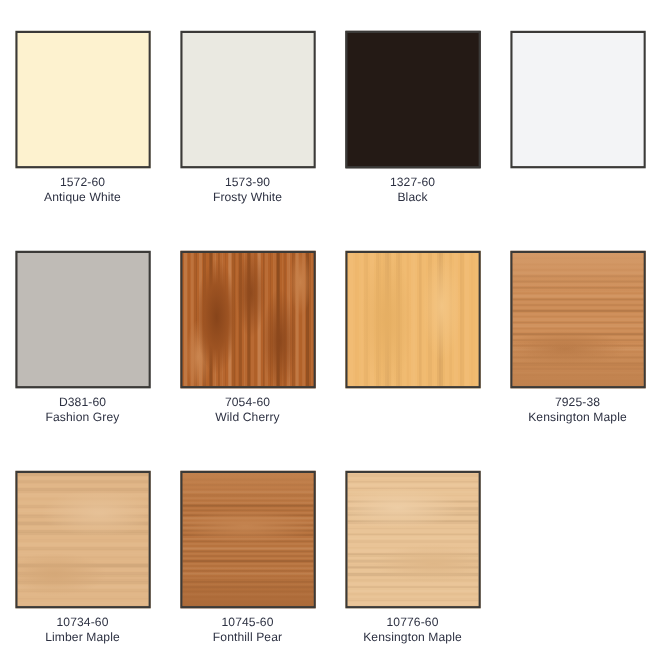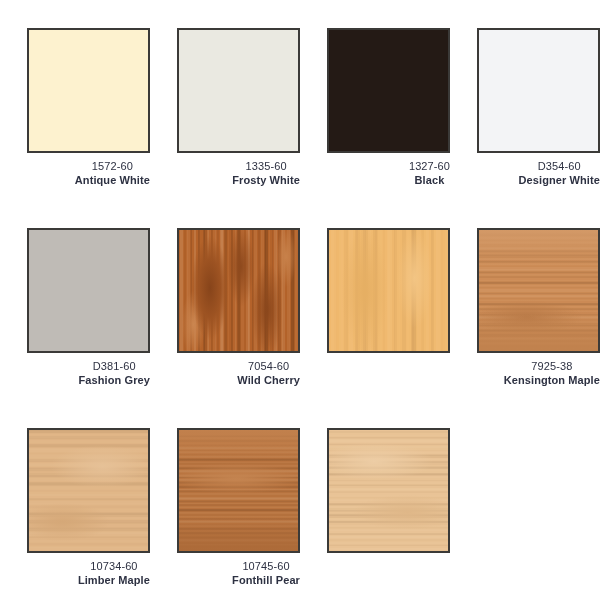--- a/index.html
+++ b/index.html
@@ -20,21 +20,21 @@
     grid-template-columns: repeat(4, 150px);
     grid-template-rows: repeat(3, 200px);
     width: 600px;
     height: 600px;
     box-sizing: border-box;
   }
 
   .swatch-cell {
     display: flex;
     flex-direction: column;
-    align-items: flex-end;
+    align-items: center;
     box-sizing: border-box;
     padding-top: 28px;
   }
 
   .swatch-chip {
     width: 123px;
     height: 125px;
     border: 2px solid #3b3a38;
     box-sizing: border-box;
     position: relative;
@@ -49,60 +49,56 @@
 
   .swatch-caption {
     margin-top: 7px;
     text-align: center;
     line-height: 13.5px;
     font-size: 11px;
     letter-spacing: 0.1px;
     color: #2d3142;
   }
   .swatch-code { display: block; }
-  .swatch-name { display: block; font-weight: bold; }
+  .swatch-name { display: block; }
 </style>
 </head>
 <body>
 
 <div id="swatch-grid">
     <div class="swatch-cell">
       <div class="swatch-chip" style="background-color: rgb(253, 242, 207);">
         <div class="grain" style="background: rgb(253, 242, 207);"></div>
       </div>
       <div class="swatch-caption">
         <span class="swatch-code">1572-60</span>
         <span class="swatch-name">Antique White</span>
       </div>
     </div>
     <div class="swatch-cell">
       <div class="swatch-chip" style="background-color: rgb(234, 233, 225);">
         <div class="grain" style="background: rgb(234, 233, 225);"></div>
       </div>
       <div class="swatch-caption">
-        <span class="swatch-code">1335-60</span>
+        <span class="swatch-code">1573-90</span>
         <span class="swatch-name">Frosty White</span>
       </div>
     </div>
     <div class="swatch-cell">
       <div class="swatch-chip" style="background-color: rgb(36, 26, 21);">
         <div class="grain" style="background: rgb(36, 26, 21);"></div>
       </div>
       <div class="swatch-caption">
         <span class="swatch-code">1327-60</span>
         <span class="swatch-name">Black</span>
       </div>
     </div>
     <div class="swatch-cell">
       <div class="swatch-chip" style="background-color: rgb(243, 244, 246);">
         <div class="grain" style="background: rgb(243, 244, 246);"></div>
-      </div>
-      <div class="swatch-caption">
-        <span class="swatch-code">D354-60</span>
-        <span class="swatch-name">Designer White</span>
       </div>
     </div>
     <div class="swatch-cell">
       <div class="swatch-chip" style="background-color: rgb(191, 187, 182);">
         <div class="grain" style="background: rgb(191, 187, 182);"></div>
       </div>
       <div class="swatch-caption">
         <span class="swatch-code">D381-60</span>
         <span class="swatch-name">Fashion Grey</span>
       </div>
@@ -145,14 +141,18 @@
       </div>
       <div class="swatch-caption">
         <span class="swatch-code">10745-60</span>
         <span class="swatch-name">Fonthill Pear</span>
       </div>
     </div>
     <div class="swatch-cell">
       <div class="swatch-chip" style="background-color: rgb(232, 194, 148);">
         <div class="grain" style="background: radial-gradient(62% 20% at 38% 26%, rgb(237, 205, 165) 0%, rgba(0, 0, 0, 0) 80%), radial-gradient(58% 18% at 66% 68%, rgb(223, 183, 136) 0%, rgba(0, 0, 0, 0) 80%), linear-gradient(0deg, rgb(232, 194, 148) 0%, rgb(232, 194, 148) 0.95%, rgb(234, 197, 153) 0.95%, rgb(234, 197, 153) 1.9%, rgb(234, 197, 153) 1.9%, rgb(234, 197, 153) 2.86%, rgb(232, 194, 149) 2.86%, rgb(232, 194, 149) 3.81%, rgb(225, 187, 142) 3.81%, rgb(225, 187, 142) 4.76%, rgb(230, 192, 147) 4.76%, rgb(230, 192, 147) 5.71%, rgb(233, 196, 151) 5.71%, rgb(233, 196, 151) 6.67%, rgb(233, 196, 151) 6.67%, rgb(233, 196, 151) 7.62%, rgb(232, 194, 148) 7.62%, rgb(232, 194, 148) 8.57%, rgb(229, 191, 145) 8.57%, rgb(229, 191, 145) 9.52%, rgb(233, 195, 150) 9.52%, rgb(233, 195, 150) 10.48%, rgb(234, 198, 154) 10.48%, rgb(234, 198, 154) 11.43%, rgb(234, 198, 154) 11.43%, rgb(234, 198, 154) 12.38%, rgb(232, 195, 149) 12.38%, rgb(232, 195, 149) 13.33%, rgb(222, 184, 140) 13.33%, rgb(222, 184, 140) 14.29%, rgb(223, 186, 141) 14.29%, rgb(223, 186, 141) 15.24%, rgb(233, 195, 150) 15.24%, rgb(233, 195, 150) 16.19%, rgb(234, 197, 153) 16.19%, rgb(234, 197, 153) 17.14%, rgb(233, 196, 151) 17.14%, rgb(233, 196, 151) 18.1%, rgb(230, 192, 146) 18.1%, rgb(230, 192, 146) 19.05%, rgb(228, 190, 144) 19.05%, rgb(228, 190, 144) 20%, rgb(232, 195, 149) 20%, rgb(232, 195, 149) 20.95%, rgb(233, 195, 150) 20.95%, rgb(233, 195, 150) 21.9%, rgb(230, 192, 146) 21.9%, rgb(230, 192, 146) 22.86%, rgb(217, 180, 136) 22.86%, rgb(217, 180, 136) 23.81%, rgb(216, 179, 135) 23.81%, rgb(216, 179, 135) 24.76%, rgb(230, 193, 147) 24.76%, rgb(230, 193, 147) 25.71%, rgb(233, 196, 152) 25.71%, rgb(233, 196, 152) 26.67%, rgb(233, 196, 150) 26.67%, rgb(233, 196, 150) 27.62%, rgb(224, 186, 141) 27.62%, rgb(224, 186, 141) 28.57%, rgb(214, 176, 133) 28.57%, rgb(214, 176, 133) 29.52%, rgb(219, 182, 137) 29.52%, rgb(219, 182, 137) 30.48%, rgb(230, 192, 147) 30.48%, rgb(230, 192, 147) 31.43%, rgb(232, 194, 148) 31.43%, rgb(232, 194, 148) 32.38%, rgb(225, 187, 142) 32.38%, rgb(225, 187, 142) 33.33%, rgb(220, 183, 139) 33.33%, rgb(220, 183, 139) 34.29%, rgb(228, 191, 145) 34.29%, rgb(228, 191, 145) 35.24%, rgb(233, 196, 151) 35.24%, rgb(233, 196, 151) 36.19%, rgb(233, 196, 151) 36.19%, rgb(233, 196, 151) 37.14%, rgb(226, 189, 143) 37.14%, rgb(226, 189, 143) 38.1%, rgb(215, 178, 134) 38.1%, rgb(215, 178, 134) 39.05%, rgb(220, 182, 138) 39.05%, rgb(220, 182, 138) 40%, rgb(233, 195, 150) 40%, rgb(233, 195, 150) 40.95%, rgb(234, 197, 153) 40.95%, rgb(234, 197, 153) 41.9%, rgb(233, 196, 151) 41.9%, rgb(233, 196, 151) 42.86%, rgb(231, 193, 147) 42.86%, rgb(231, 193, 147) 43.81%, rgb(229, 191, 145) 43.81%, rgb(229, 191, 145) 44.76%, rgb(233, 195, 150) 44.76%, rgb(233, 195, 150) 45.71%, rgb(233, 196, 151) 45.71%, rgb(233, 196, 151) 46.67%, rgb(233, 195, 150) 46.67%, rgb(233, 195, 150) 47.62%, rgb(227, 189, 144) 47.62%, rgb(227, 189, 144) 48.57%, rgb(228, 190, 145) 48.57%, rgb(228, 190, 145) 49.52%, rgb(233, 196, 151) 49.52%, rgb(233, 196, 151) 50.48%, rgb(235, 199, 155) 50.48%, rgb(235, 199, 155) 51.43%, rgb(234, 198, 153) 51.43%, rgb(234, 198, 153) 52.38%, rgb(231, 193, 148) 52.38%, rgb(231, 193, 148) 53.33%, rgb(221, 184, 139) 53.33%, rgb(221, 184, 139) 54.29%, rgb(228, 190, 144) 54.29%, rgb(228, 190, 144) 55.24%, rgb(233, 196, 151) 55.24%, rgb(233, 196, 151) 56.19%, rgb(233, 196, 151) 56.19%, rgb(233, 196, 151) 57.14%, rgb(232, 194, 149) 57.14%, rgb(232, 194, 149) 58.1%, rgb(227, 189, 144) 58.1%, rgb(227, 189, 144) 59.05%, rgb(232, 194, 148) 59.05%, rgb(232, 194, 148) 60%, rgb(233, 196, 151) 60%, rgb(233, 196, 151) 60.95%, rgb(233, 195, 150) 60.95%, rgb(233, 195, 150) 61.9%, rgb(224, 186, 142) 61.9%, rgb(224, 186, 142) 62.86%, rgb(213, 176, 132) 62.86%, rgb(213, 176, 132) 63.81%, rgb(218, 181, 137) 63.81%, rgb(218, 181, 137) 64.76%, rgb(232, 195, 149) 64.76%, rgb(232, 195, 149) 65.71%, rgb(233, 196, 151) 65.71%, rgb(233, 196, 151) 66.67%, rgb(232, 195, 149) 66.67%, rgb(232, 195, 149) 67.62%, rgb(220, 183, 139) 67.62%, rgb(220, 183, 139) 68.57%, rgb(217, 180, 136) 68.57%, rgb(217, 180, 136) 69.52%, rgb(225, 188, 143) 69.52%, rgb(225, 188, 143) 70.48%, rgb(232, 194, 148) 70.48%, rgb(232, 194, 148) 71.43%, rgb(228, 190, 145) 71.43%, rgb(228, 190, 145) 72.38%, rgb(219, 182, 138) 72.38%, rgb(219, 182, 138) 73.33%, rgb(221, 183, 139) 73.33%, rgb(221, 183, 139) 74.29%, rgb(232, 194, 149) 74.29%, rgb(232, 194, 149) 75.24%, rgb(234, 197, 152) 75.24%, rgb(234, 197, 152) 76.19%, rgb(233, 195, 150) 76.19%, rgb(233, 195, 150) 77.14%, rgb(223, 185, 140) 77.14%, rgb(223, 185, 140) 78.1%, rgb(215, 178, 134) 78.1%, rgb(215, 178, 134) 79.05%, rgb(225, 187, 142) 79.05%, rgb(225, 187, 142) 80%, rgb(233, 196, 151) 80%, rgb(233, 196, 151) 80.95%, rgb(234, 197, 152) 80.95%, rgb(234, 197, 152) 81.9%, rgb(233, 195, 150) 81.9%, rgb(233, 195, 150) 82.86%, rgb(230, 192, 146) 82.86%, rgb(230, 192, 146) 83.81%, rgb(232, 195, 149) 83.81%, rgb(232, 195, 149) 84.76%, rgb(233, 197, 152) 84.76%, rgb(233, 197, 152) 85.71%, rgb(233, 197, 152) 85.71%, rgb(233, 197, 152) 86.67%, rgb(232, 194, 148) 86.67%, rgb(232, 194, 148) 87.62%, rgb(223, 185, 141) 87.62%, rgb(223, 185, 141) 88.57%, rgb(230, 192, 147) 88.57%, rgb(230, 192, 147) 89.52%, rgb(234, 197, 153) 89.52%, rgb(234, 197, 153) 90.48%, rgb(235, 199, 155) 90.48%, rgb(235, 199, 155) 91.43%, rgb(233, 197, 152) 91.43%, rgb(233, 197, 152) 92.38%, rgb(228, 190, 145) 92.38%, rgb(228, 190, 145) 93.33%, rgb(224, 186, 141) 93.33%, rgb(224, 186, 141) 94.29%, rgb(232, 194, 148) 94.29%, rgb(232, 194, 148) 95.24%, rgb(233, 196, 151) 95.24%, rgb(233, 196, 151) 96.19%, rgb(233, 195, 149) 96.19%, rgb(233, 195, 149) 97.14%, rgb(227, 190, 144) 97.14%, rgb(227, 190, 144) 98.1%, rgb(227, 189, 144) 98.1%, rgb(227, 189, 144) 99.05%, rgb(233, 195, 150) 99.05%, rgb(233, 195, 150) 100%);"></div>
       </div>
+      <div class="swatch-caption">
+        <span class="swatch-code">10776-60</span>
+        <span class="swatch-name">Kensington Maple</span>
+      </div>
     </div>
   </div>
 
 </body></html>

